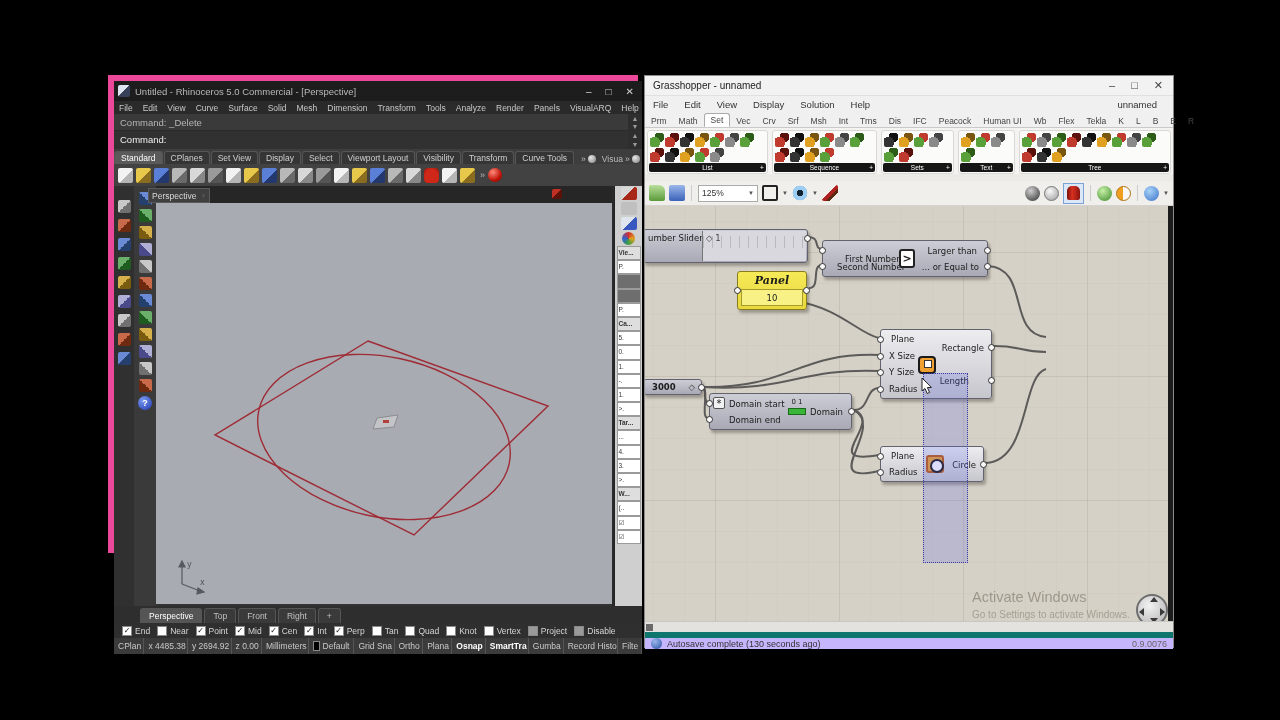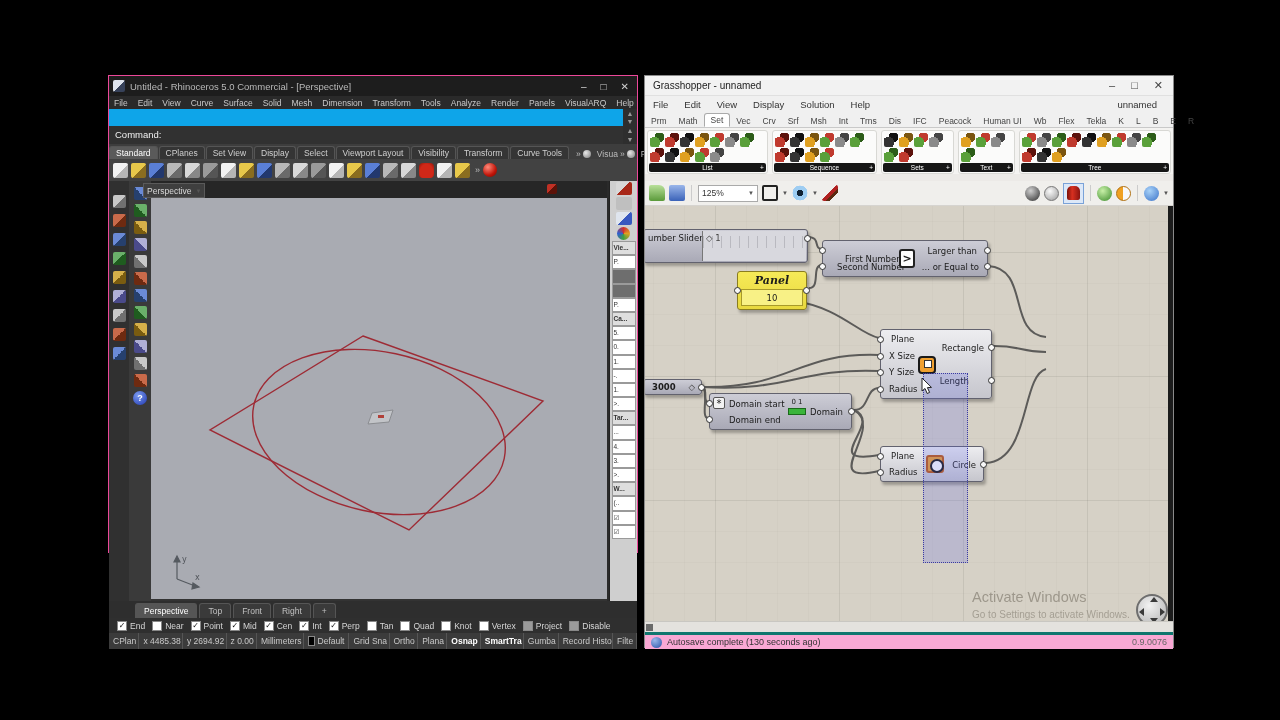--- a/index.html
+++ b/index.html
@@ -2,21 +2,21 @@
 <html><head>
 <meta charset="utf-8">
 <style>
   html,body{margin:0;padding:0;background:#000;}
   #stage{position:relative;width:1280px;height:720px;background:#000;overflow:hidden;
          font-family:"Liberation Sans",sans-serif;-webkit-font-smoothing:antialiased;}
   .abs{position:absolute;}
   .nosel{user-select:none;}
 
   
-  #rhino{left:108px;top:75px;width:530px;height:478px;background:#0ea5e9;border:1px solid #ec4899;box-sizing:border-box;}
+  #rhino{left:108px;top:75px;width:530px;height:478px;background:#1d4ed8;border:6px solid #ec4899;box-sizing:border-box;}
   #rh-title{left:0;top:0;width:528px;height:20px;background:#1d1d1d;display:flex;align-items:center;color:#b9b9b9;font-size:9.5px;}
   #rh-title .appicon{width:12px;height:12px;margin:0 5px 0 4px;background:linear-gradient(135deg,#dfe5ee 50%,#37425a 50%);border-radius:2px;}
   #rh-title .wbtns{margin-left:auto;display:flex;gap:14px;margin-right:8px;color:#cfcfcf;font-size:10px;}
   #rh-menu{left:0;top:20px;width:528px;height:13px;background:#2a2a2a;display:flex;align-items:center;gap:0;color:#c8c8c8;font-size:8.5px;}
   #rh-menu span{padding:0 5px;}
   #rh-cmd1{left:0;top:33px;width:514px;height:17px;background:#3a3a3a;border-bottom:1px solid #2a2a2a;color:#b5b5b5;font-size:9.5px;line-height:17px;padding-left:6px;box-sizing:border-box;}
   #rh-cmd2{left:0;top:50px;width:514px;height:18px;background:#313131;color:#efefef;font-size:9.5px;line-height:18px;padding-left:6px;box-sizing:border-box;}
   .rh-scroll{left:514px;width:14px;background:#2e2e2e;color:#9a9a9a;font-size:7px;display:flex;flex-direction:column;align-items:center;justify-content:space-between;box-sizing:border-box;padding:1px 0;}
   #rh-tabsrow{left:0;top:68px;width:528px;height:15px;background:#3d3d3d;display:flex;align-items:flex-end;color:#cfcfcf;font-size:8.5px;}
   .rtab{padding:1px 6px;background:#353535;border:1px solid #555;border-bottom:none;border-radius:3px 3px 0 0;margin-right:1px;white-space:nowrap;}
@@ -84,21 +84,21 @@
      background-image:
        linear-gradient(rgba(0,0,0,0.055) 1px,transparent 1px),
        linear-gradient(90deg,rgba(0,0,0,0.055) 1px,transparent 1px),
        linear-gradient(rgba(0,0,0,0.02) 1px,transparent 1px),
        linear-gradient(90deg,rgba(0,0,0,0.02) 1px,transparent 1px);
      background-size:124px 124px,124px 124px,31px 31px,31px 31px;
      background-position:70px 46px,70px 46px,8px 15px,8px 15px;}
   #gh-canvas-edge{left:523px;top:130px;width:5px;height:415px;background:#1c1c1c;}
   #gh-hscroll{left:0;top:545px;width:528px;height:11px;background:#e4e2de;border-top:1px solid #c9c7c2;}
   #gh-hscroll .blk{position:absolute;left:1px;top:2px;width:7px;height:7px;background:#6a6a6a;}
-  #gh-status{left:0;top:556px;width:528px;height:17px;background:#f9a8d4;border-top:3px solid #0f766e;display:flex;align-items:center;font-size:9px;color:#333;padding:0 6px;box-sizing:border-box;}
+  #gh-status{left:0;top:556px;width:528px;height:17px;background:#c4b5fd;border-top:6px solid #0f766e;display:flex;align-items:center;font-size:9px;color:#333;padding:0 6px;box-sizing:border-box;}
   #gh-status .clock{width:11px;height:11px;border-radius:50%;background:radial-gradient(circle at 35% 30%,#9ab6ea,#2a52a8);margin-right:5px;}
   #gh-status .right{margin-left:auto;color:#666;}
 
   
   .node{position:absolute;border:1px solid #62626e;border-radius:3px;box-shadow:2px 3px 3px rgba(0,0,0,0.28);
         font-family:"DejaVu Sans",sans-serif;font-size:8.5px;color:#1b1b1b;box-sizing:border-box;}
   .nA{background:linear-gradient(180deg,#cdcdd6,#a9a9b6);}
   .nB{background:linear-gradient(180deg,#ededf0,#c6c6cd);}
   .nub{position:absolute;width:7px;height:7px;border-radius:50%;background:#f8f8f8;border:1px solid #333;box-sizing:border-box;}
   .nrow{position:absolute;white-space:nowrap;}
@@ -140,20 +140,21 @@
         <span>Mesh</span>
         <span>Dimension</span>
         <span>Transform</span>
         <span>Tools</span>
         <span>Analyze</span>
         <span>Render</span>
         <span>Panels</span>
         <span>VisualARQ</span>
         <span>Help</span>
       </div>
+    <div id="rh-cmd1" class="abs">Command: _Delete</div>
     <div class="abs rh-scroll" style="top:33px;height:17px;">
         <span>▲</span>
         <span>▼</span>
       </div>
     <div id="rh-cmd2" class="abs">Command:</div>
     <div class="abs rh-scroll" style="top:50px;height:18px;">
         <span>▲</span>
         <span>▼</span>
       </div>
     <div id="rh-tabsrow" class="abs">

